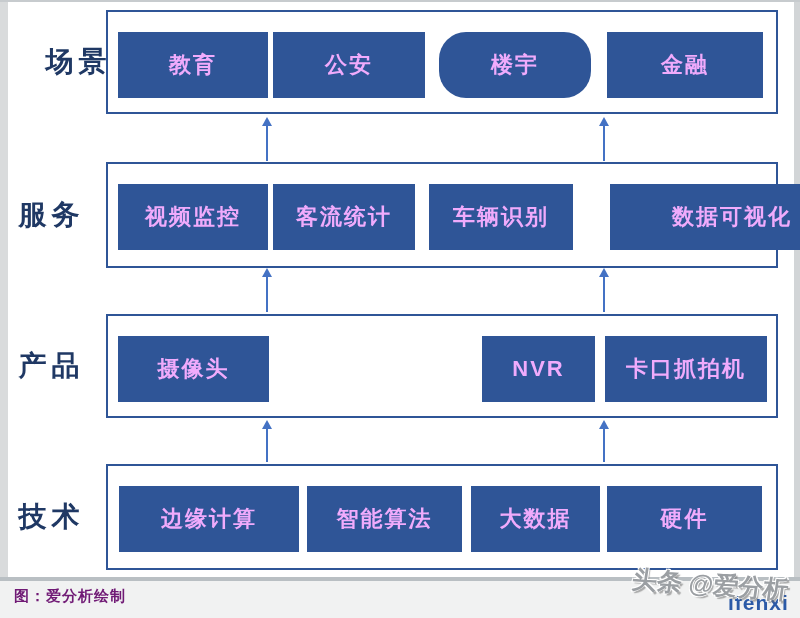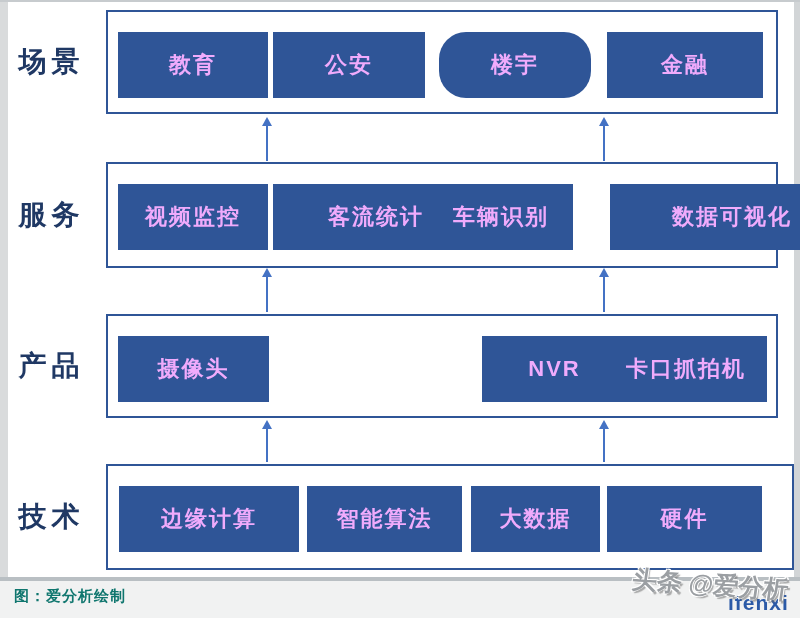--- a/index.html
+++ b/index.html
@@ -32,67 +32,67 @@
   .arrow-head{
     width:0;height:0;border-left:5px solid transparent;border-right:5px solid transparent;
     border-bottom:9px solid #4472C4;
   }
   .arrow-shaft{width:2px;flex:1;background:#4472C4;}
 
   
   .footer-band{position:absolute;left:0;top:577px;width:800px;height:4px;background:#b9bfc3;}
   .footer-area{position:absolute;left:0;top:581px;width:800px;height:37px;background:#f1f2f2;}
   .footer-caption{
-    position:absolute;left:14px;top:587px;color:#0f766e;font-size:15px;font-weight:bold;
+    position:absolute;left:14px;top:587px;color:#701a75;font-size:15px;font-weight:bold;
     letter-spacing:1px;z-index:3;
   }
   .brand-logo{
     position:absolute;left:728px;top:591px;color:#2B5AA7;font-size:21px;font-weight:bold;
     z-index:4;letter-spacing:1px;
   }
   .watermark{
     position:absolute;left:632px;top:568px;z-index:5;
     color:#9b9fa3;font-size:25px;font-weight:bold;white-space:nowrap;
     transform:rotate(4deg) skewX(-4deg);
     text-shadow:-1px -1px 0 #ffffff,1px -1px 0 #ffffff,-1px 1px 0 #ffffff,2px 2px 1px rgba(110,110,110,0.55);
   }
 </style>
 </head>
 <body>
 
 <div class="edge-top"></div>
 <div class="edge-left"></div>
 <div class="edge-right"></div>
 
-<div class="row-label" style="top:10px;height:104px;">场景</div>
+<div class="row-label" style="top:10px;height:104px;padding-left:27px;">场景</div>
 <div class="row-label" style="top:162px;height:106px;">服务</div>
 <div class="row-label" style="top:314px;height:104px;">产品</div>
 <div class="row-label" style="top:464px;height:106px;">技术</div>
 
 <div class="row-container" style="top:10px;">
   <div class="node" style="left:10px;width:150px;">教育</div>
   <div class="node" style="left:165px;width:152px;">公安</div>
   <div class="node" style="left:331px;width:152px;border-radius:27px;">楼宇</div>
   <div class="node" style="left:499px;width:156px;">金融</div>
 </div>
 
 <div class="row-container" style="top:162px;height:102px;">
   <div class="node" style="left:10px;width:150px;">视频监控</div>
-  <div class="node" style="left:165px;width:142px;padding-left:32px;">客流统计</div>
+  <div class="node" style="left:165px;width:142px;">客流统计</div>
   <div class="node" style="left:321px;width:144px;">车辆识别</div>
   <div class="node" style="left:502px;width:188px;padding-left:28px;">数据可视化</div>
 </div>
 
 <div class="row-container" style="top:314px;">
   <div class="node" style="left:10px;width:151px;">摄像头</div>
-  <div class="node" style="left:374px;width:113px;padding-left:16px;">NVR</div>
+  <div class="node" style="left:374px;width:113px;">NVR</div>
   <div class="node" style="left:497px;width:162px;">卡口抓拍机</div>
 </div>
 
-<div class="row-container" style="top:464px;height:102px;padding-left:16px;">
+<div class="row-container" style="top:464px;height:102px;">
   <div class="node" style="left:11px;width:180px;">边缘计算</div>
   <div class="node" style="left:199px;width:155px;">智能算法</div>
   <div class="node" style="left:363px;width:129px;">大数据</div>
   <div class="node" style="left:499px;width:155px;">硬件</div>
 </div>
 
 <div class="arrow" style="left:261px;top:117px;height:44px;">
     <div class="arrow-head"></div>
     <div class="arrow-shaft"></div>
   </div>

